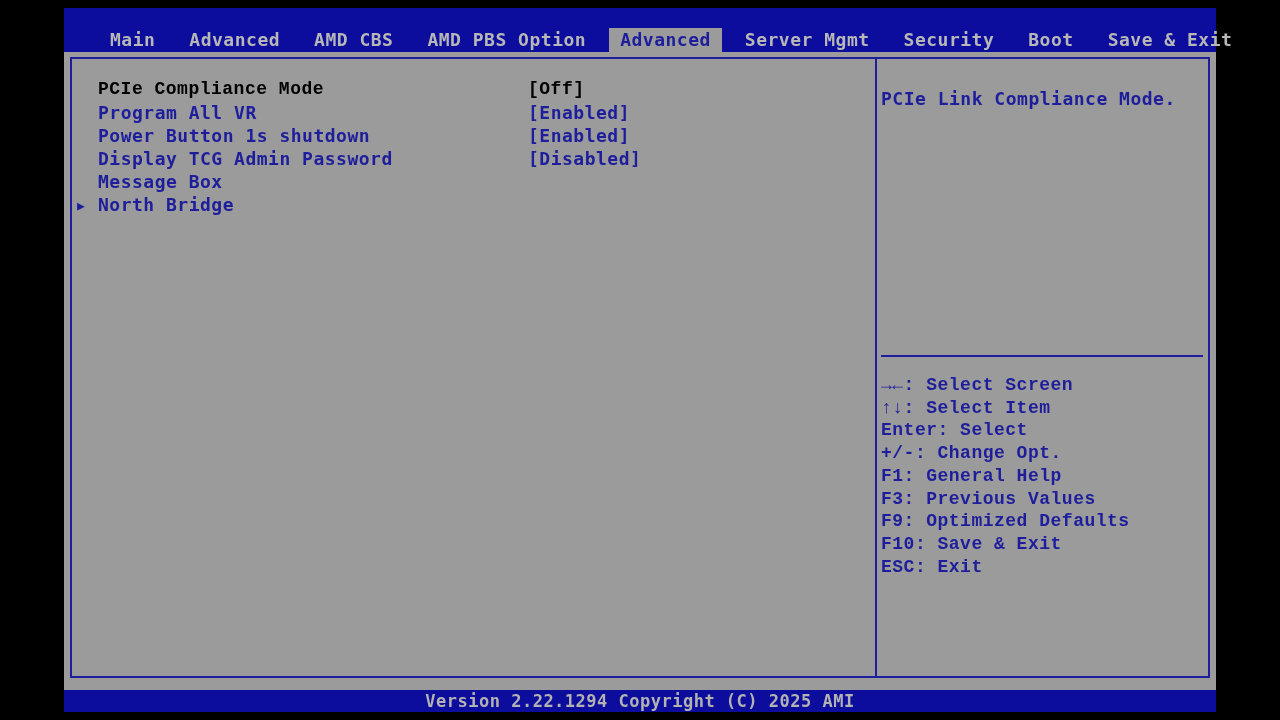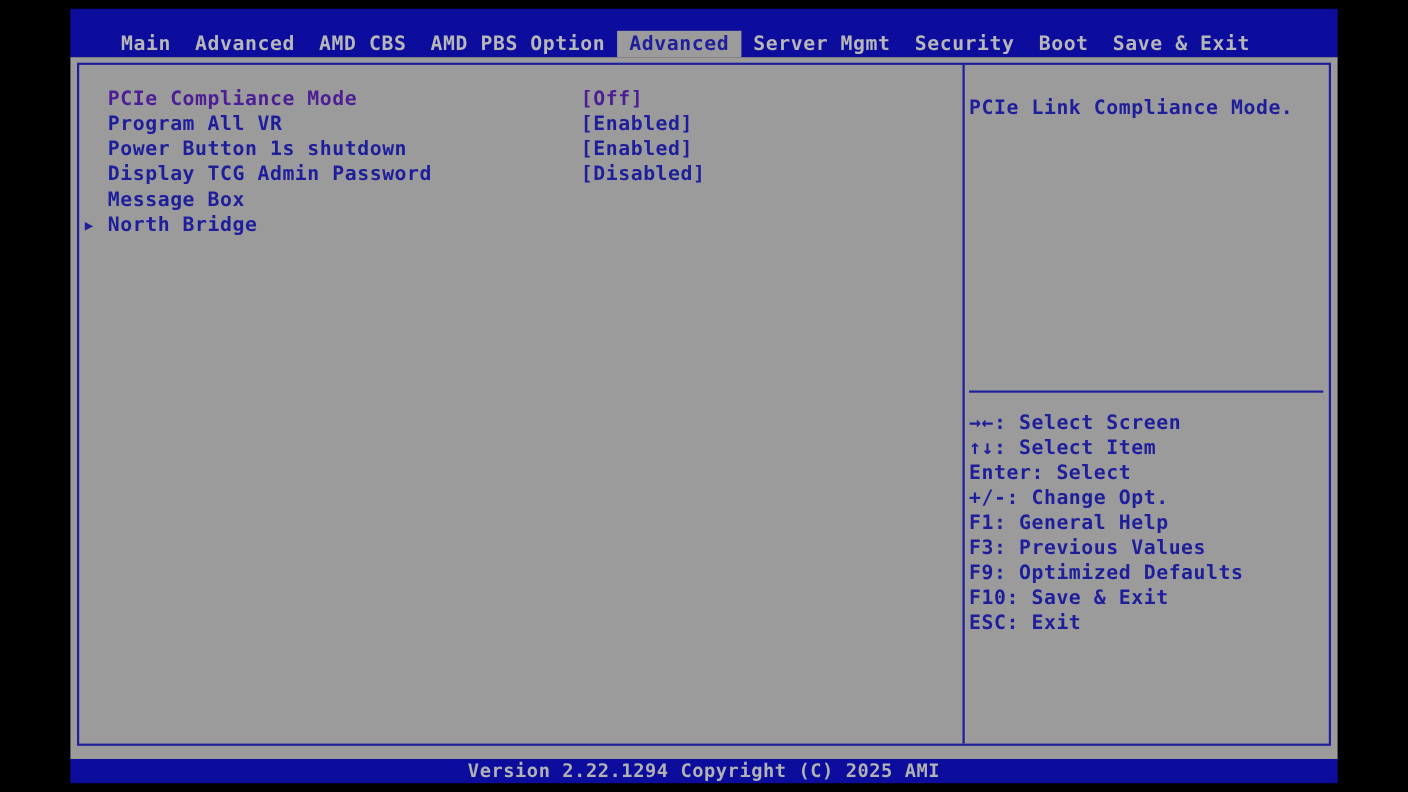--- a/index.html
+++ b/index.html
@@ -29,21 +29,21 @@
     font-size: 18px;
     line-height: 21px;
     letter-spacing: 0.5px;
   }
   .tabs {
     position: absolute;
     left: 0; bottom: 0;
     height: 24px;
     display: flex;
     padding-left: 35px;
-    gap: 0;
+    gap: 12px;
   }
   .tab {
     color: #b7b7b7;
     font-size: 18px;
     line-height: 24px;
     padding: 0 11px;
     letter-spacing: 0.5px;
     white-space: nowrap;
     cursor: default;
   }
@@ -72,21 +72,21 @@
   }
   .row {
     position: relative;
     height: 23px;
     color: #1e1e9c;
     font-size: 18px;
     line-height: 23px;
     letter-spacing: 0.5px;
     cursor: default;
   }
-  .row.selected { color: #4c1d95; }
+  .row.selected { color: #000000; font-family: Liberation Mono, monospace; }
   .row .arrow {
     position: absolute;
     left: 5px; top: 1px;
     font-size: 13px;
     line-height: 23px;
   }
   .row .label { position: absolute; left: 26px; white-space: nowrap; }
   .row .value { position: absolute; left: 456px; white-space: nowrap; }
   
   .help-pane {
@@ -102,21 +102,21 @@
     letter-spacing: 0.5px;
   }
   .help-separator {
     position: absolute;
     left: 4px; right: 5px; top: 296px;
     height: 2px;
     background: #1e1e9c;
   }
   .hotkeys {
     position: absolute;
-    left: 4px; top: 315px; right: 2px;
+    left: 4px; top: 315px; right: 2px; font-family: Liberation Mono, monospace;
   }
   .hotkey {
     color: #1e1e9c;
     font-size: 18px;
     line-height: 22.7px;
     letter-spacing: 0.5px;
     white-space: nowrap;
   }
   
   .footer {

